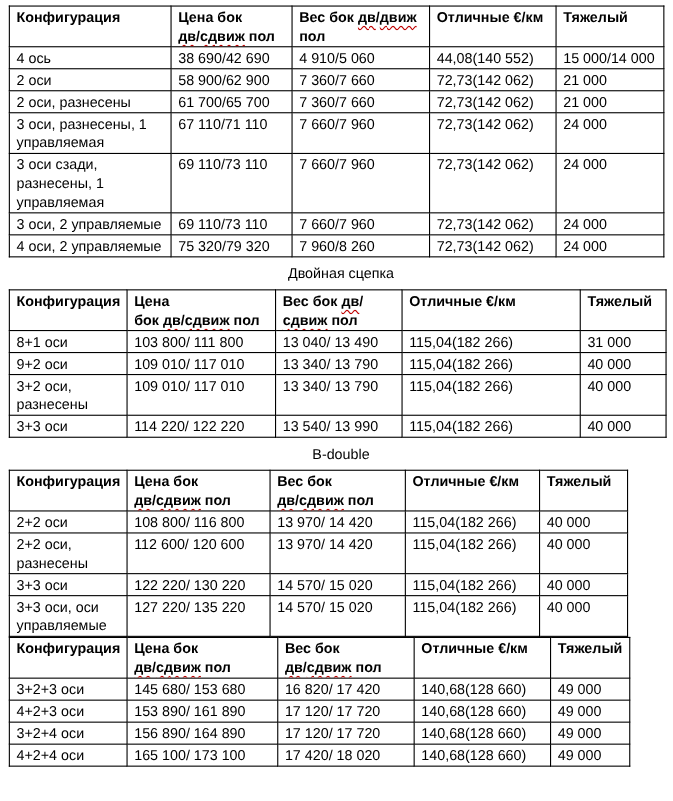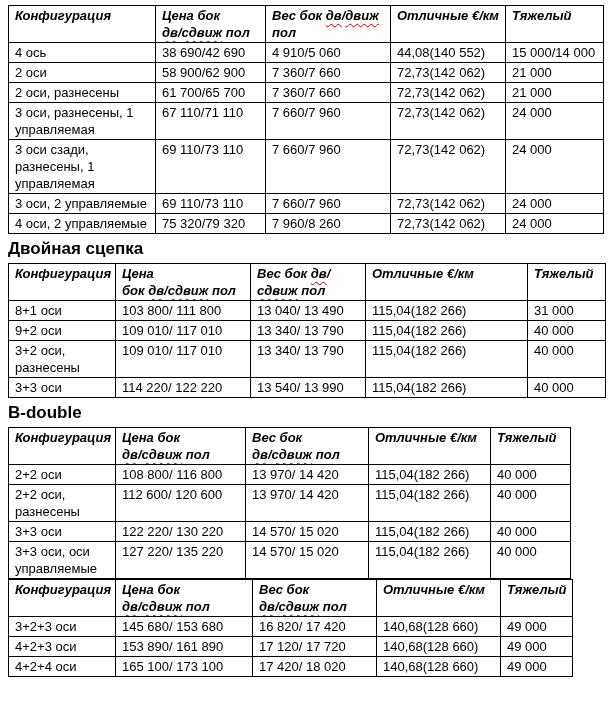--- a/index.html
+++ b/index.html
@@ -20,28 +20,29 @@
   .cfg th, .cfg td {
     border: 1px solid #000000;
     vertical-align: top;
     text-align: left;
     font-size: 13px;
     line-height: 17px;
     padding: 1px 3px 1px 6px;
     white-space: pre;
     overflow: hidden;
   }
-  .cfg th { font-weight: bold; height: 34px; font-style: italic; }
+  .cfg th { font-weight: bold; height: 34px; }
   .cfg td { font-weight: normal; }
 
   .heading {
-    font-weight: bold;
-    font-size: 17px;
+    font-weight: normal;
+    font-size: 13px;
     line-height: 16px;
     margin: 7px 0 6px 0;
+    text-align: center;
   }
 
   .sq {
     text-decoration-line: underline;
     text-decoration-style: wavy;
     text-decoration-color: #c00000;
     text-decoration-thickness: 1px;
     text-underline-offset: 3px;
     text-decoration-skip-ink: none;
     text-align: center;
@@ -244,20 +245,27 @@
           <td>49 000</td>
         </tr>
         <tr>
           <td>4+2+3 оси</td>
           <td>153 890/ 161 890</td>
           <td>17 120/ 17 720</td>
           <td>140,68(128 660)</td>
           <td>49 000</td>
         </tr>
         <tr>
+          <td>3+2+4 оси</td>
+          <td>156 890/ 164 890</td>
+          <td>17 120/ 17 720</td>
+          <td>140,68(128 660)</td>
+          <td>49 000</td>
+        </tr>
+        <tr>
           <td>4+2+4 оси</td>
           <td>165 100/ 173 100</td>
           <td>17 420/ 18 020</td>
           <td>140,68(128 660)</td>
           <td>49 000</td>
         </tr>
       </tbody>
     </table>
   </div>
 

